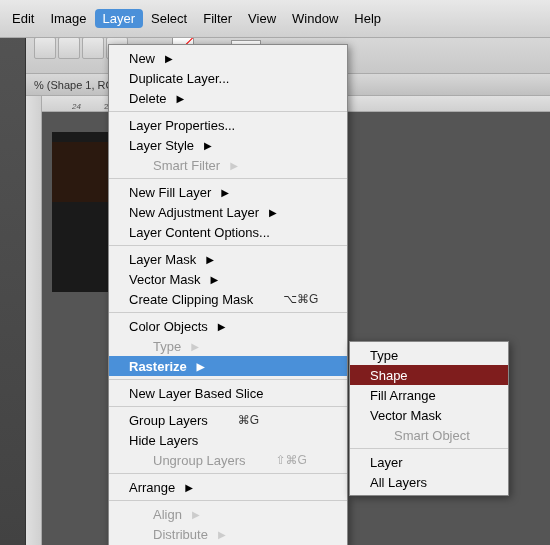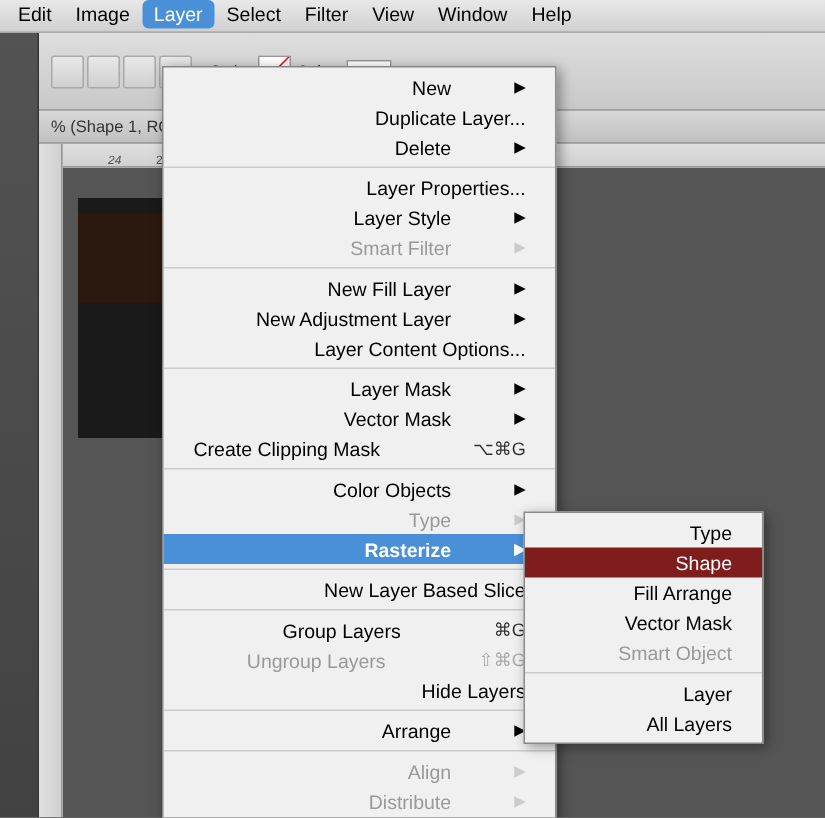--- a/index.html
+++ b/index.html
@@ -9,24 +9,24 @@
       background: #b0b0b0;
       width: 550px;
       height: 545px;
       overflow: hidden;
       position: relative;
     }
 
     
     .menubar {
       display: flex;
-      align-items: flex-start;
+      align-items: center;
       background: linear-gradient(to bottom, #e8e8e8, #d0d0d0);
       border-bottom: 1px solid #aaa;
-      height: 22px;
+      height: 38px;
       padding: 0 4px;
       position: relative;
       z-index: 100;
     }
     .menubar-item {
       padding: 2px 8px;
       cursor: default;
       border-radius: 4px;
       color: #000;
       font-size: 13px;
@@ -171,28 +171,27 @@
       border: 1px solid #888;
       box-shadow: 2px 2px 8px rgba(0,0,0,0.4);
       min-width: 240px;
       z-index: 200;
       padding: 3px 0;
     }
 
     .menu-item {
       display: flex;
       align-items: center;
-      justify-content: flex-end;
+      justify-content: flex-start;
       padding: 2px 20px 2px 20px;
       cursor: default;
       color: #000;
       font-size: 13px;
       white-space: nowrap;
       min-height: 20px;
-      gap: 32px;
     }
     .menu-item.active {
       background: #4a90d9;
       color: white;
       font-weight: bold;
     }
     .menu-item.disabled {
       color: #999;
       cursor: default;
       margin-left: 24px;
@@ -399,27 +398,27 @@
     <div class="menu-item">
       <span>New Layer Based Slice</span>
     </div>
 
     <div class="menu-separator"></div>
 
     <div class="menu-item">
       <span>Group Layers</span>
       <span class="shortcut">⌘G</span>
     </div>
+    <div class="menu-item">
+      <span>Hide Layers</span>
+    </div>
     <div class="menu-item disabled">
       <span>Ungroup Layers</span>
       <span class="shortcut" style="color:#999">⇧⌘G</span>
     </div>
-    <div class="menu-item">
-      <span>Hide Layers</span>
-    </div>
 
     <div class="menu-separator"></div>
 
     <div class="menu-item">
       <span>Arrange</span>
       <span class="menu-arrow">▶</span>
     </div>
 
     <div class="menu-separator"></div>
 

